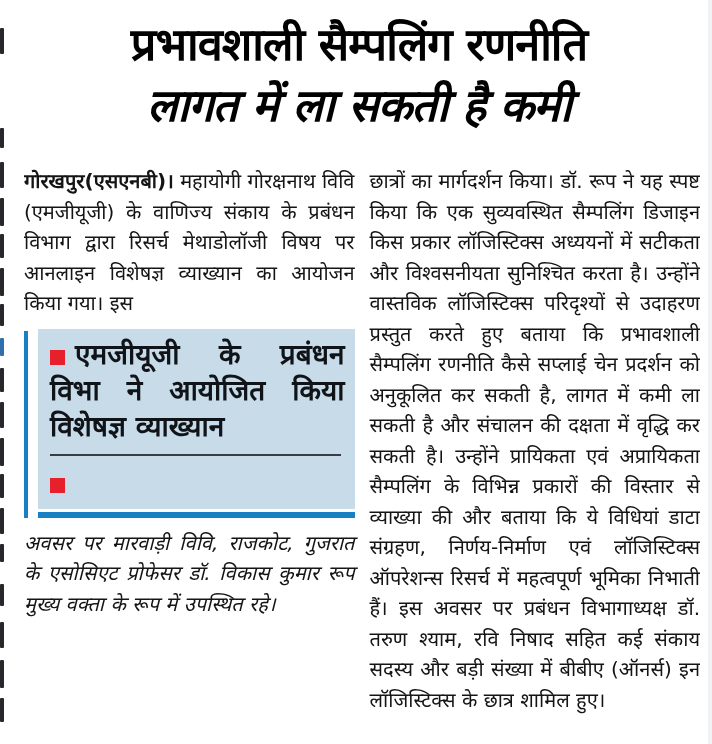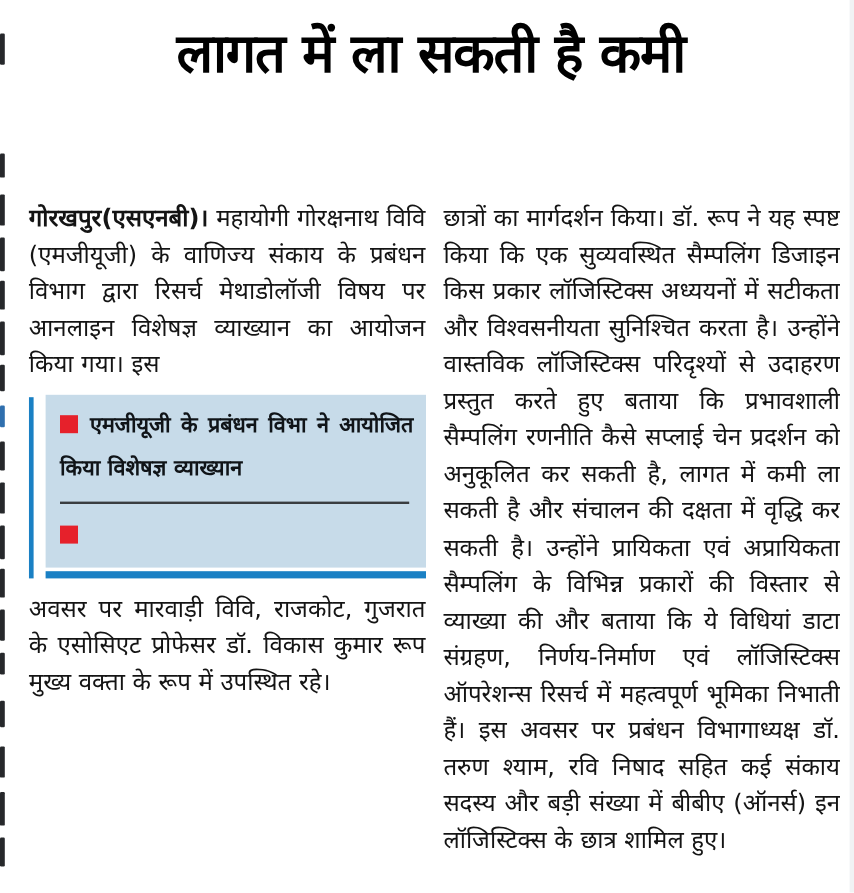--- a/index.html
+++ b/index.html
@@ -37,28 +37,28 @@
 
   p.body{
     margin:0;
     font-size:20px;
     line-height:30.5px;
     text-align:justify;
     color:#141414;
   }
   .dateline{font-weight:bold;}
   .indent{text-indent:30px;}
-  .mt{margin-top:0;}
+  .mt{margin-top:0;font-style:italic;}
 
   .hbox-wrap{position:relative;margin:10px 0 10px 0;padding-left:14px;}
   .hbox-vline{position:absolute;left:0;top:2px;bottom:0;width:4px;background:#1a80c4;}
   .hbox-bg{background:#c7dbe9;padding:8px 10px 8px 12px;}
   .hbox-item{
     margin:0;
-    font-size:18px;
+    font-size:28px;
     line-height:36px;
     font-weight:bold;
     text-align:justify;
     color:#101418;
   }
   .bullet-sq{
     display:inline-block;width:15px;height:15px;
     background:#e6212b;margin-right:10px;
     vertical-align:baseline;position:relative;top:1px;
   }
@@ -87,21 +87,22 @@
     <div class="edge-mark" style="top:544px;height:18px;"></div>
     <div class="edge-mark" style="top:584px;height:22px;"></div>
     <div class="edge-mark" style="top:622px;height:26px;"></div>
     <div class="edge-mark" style="top:660px;height:28px;"></div>
     <div class="edge-mark" style="top:698px;height:24px;"></div>
   </div>
 
   <div class="scan-edge"></div>
 
   <h1 class="headline">
-    <span style="display:block;">लागत में ला सकती है कमी</span>
+    <span style="display:block;">प्रभावशाली सैम्पलिंग रणनीति</span>
+    <span style="display:block;font-style:italic;">लागत में ला सकती है कमी</span>
   </h1>
 
   <div class="content">
 
     <div class="col">
       <p class="body">
         <span class="dateline">गोरखपुर(एसएनबी)।</span>
         <span>महायोगी गोरक्षनाथ विवि (एमजीयूजी) के वाणिज्य संकाय के प्रबंधन विभाग द्वारा रिसर्च मेथाडोलॉजी विषय पर आनलाइन विशेषज्ञ व्याख्यान का आयोजन किया गया। इस</span>
       </p>
 

